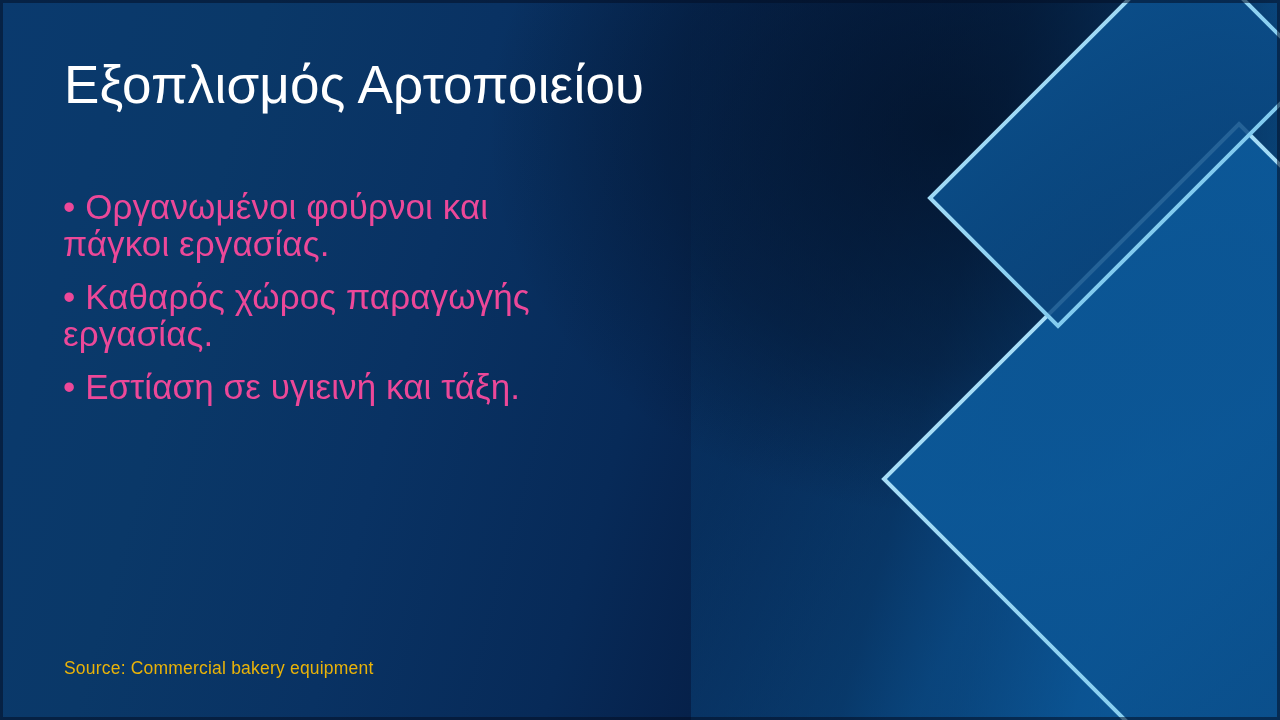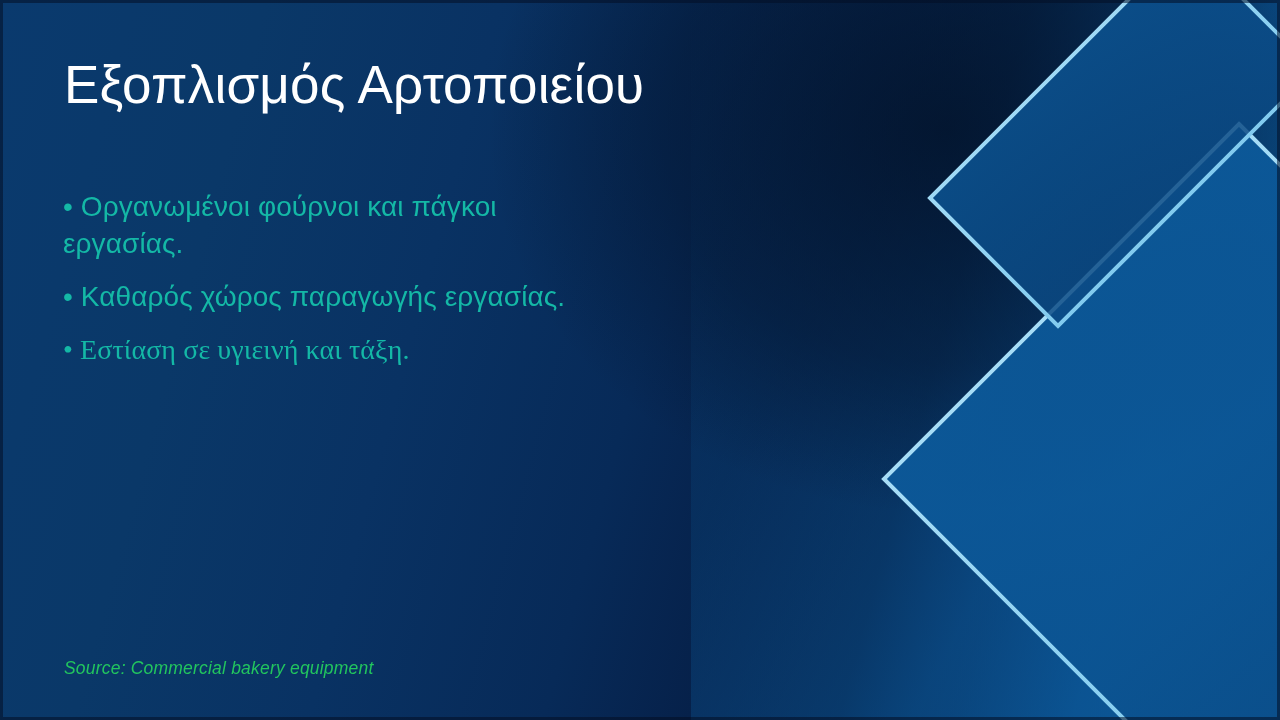--- a/index.html
+++ b/index.html
@@ -87,35 +87,34 @@
     letter-spacing: 0.2px;
     white-space: nowrap;
   }
   .body-list {
     position: absolute;
     left: 55px;
     top: 188px;
     width: 530px;
   }
   .bullet {
-    font-size: 28px;
+    font-size: 35px;
     line-height: 37px;
-    color: #14b8a6;
+    color: #ec4899;
     font-weight: 400;
     margin-bottom: 16px;
     letter-spacing: 0.1px;
   }
-  .bullet:last-child { margin-bottom: 16px; font-family: Liberation Serif, serif; }
+  .bullet:last-child { margin-bottom: 16px; }
   .caption {
     position: absolute;
     left: 56px;
     top: 658px;
     font-size: 17.5px;
-    font-style: italic;
-    color: #22c55e;
+    color: #eab308;
     letter-spacing: 0.2px;
   }
 </style>
 </head>
 <body>
 
 <div class="slide">
 
   <div class="bg-base"></div>
   <div class="bg-right-glow"></div>

